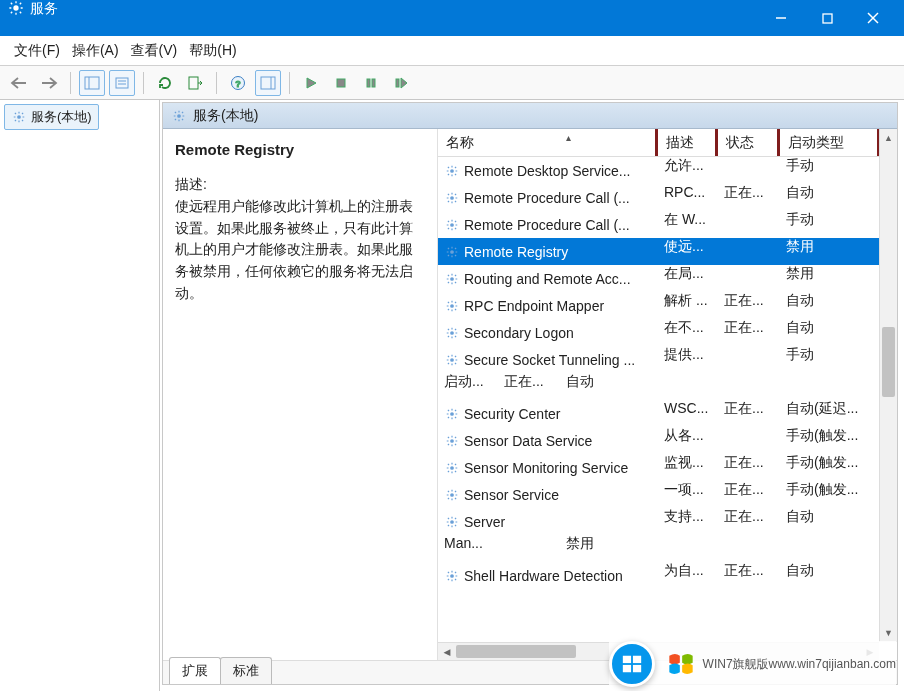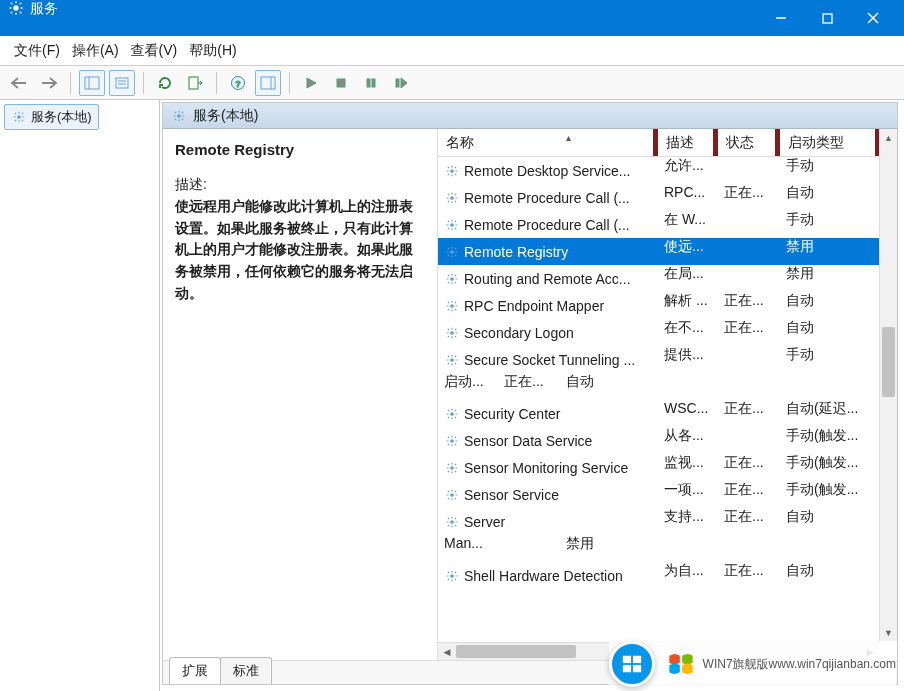--- a/index.html
+++ b/index.html
@@ -33,25 +33,25 @@
   .leftnav { width:160px; border-right:1px solid #c8c8c8; padding:4px; }
   .leftnav-item { display:flex; align-items:center; gap:4px; padding:3px 6px; border:1px solid #7fb7e6; background:#eaf3fb; border-radius:2px; width:fit-content; }
 
   .rightpane { flex:1; display:flex; flex-direction:column; border:1px solid #c8c8c8; margin:2px 6px 6px 2px; position:relative; }
   .pane-header { height:26px; background: linear-gradient(#d9e6f3, #c7d8ea); display:flex; align-items:center; padding:0 8px; gap:6px; border-bottom:1px solid #a7b9cc; font-size:14px; }
 
   .pane-body { flex:1; display:flex; overflow:hidden; }
   .detailcol { width:275px; padding:12px 12px; border-right:1px solid #e0e0e0; }
   .detailcol .svc-name { font-weight:bold; font-size:15px; margin-bottom:18px; }
   .detailcol .desc-label { font-size:14px; margin-bottom:2px; }
-  .detailcol .desc-text { font-size:14px; line-height:1.55;font-weight:bold; }
+  .detailcol .desc-text { font-size:14px; line-height:1.55; }
 
   .tablecol { flex:1; display:flex; flex-direction:column; position:relative; }
   .thead { display:flex; border-bottom:1px solid #ddd; height:28px; align-items:center; font-size:14px; position:relative; }
-  .thead .th { border-right:5px solid #7f1d1d; padding:0 8px; height:100%; display:flex; align-items:center; }
+  .thead .th { border-right:3px solid #7f1d1d; padding:0 8px; height:100%; display:flex; align-items:center; }
   .thead .sort-caret { position:absolute; left:128px; top:3px; font-size:10px; color:#555; }
   .tbody { flex:1; overflow:hidden; position:relative; }
   .row { display:flex; height:27px; font-size:14px; }
   .row .cell { padding:0 6px; overflow:hidden; white-space:nowrap; text-overflow:ellipsis; }
   .row.selected { background:#0278d7; color:#fff; }
   .row .name-cell { display:flex; align-items:center; gap:4px; }
   .gear-mini { width:16px; height:16px; display:inline-flex; align-items:center; justify-content:center; flex-shrink:0; }
 
   .col-name { width:220px; }
   .col-desc { width:60px; }

